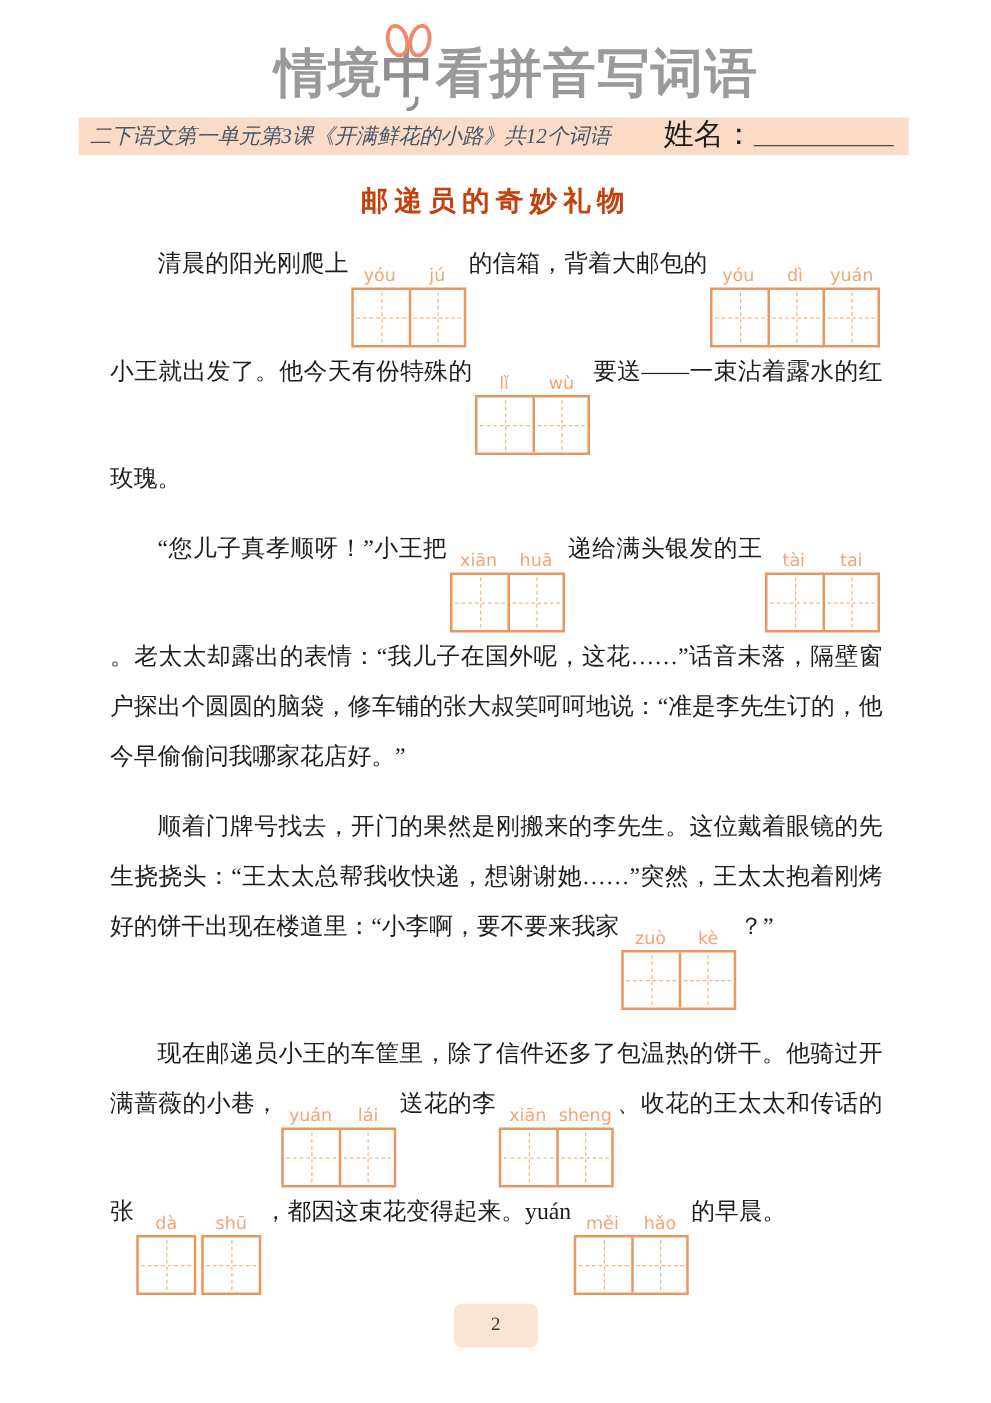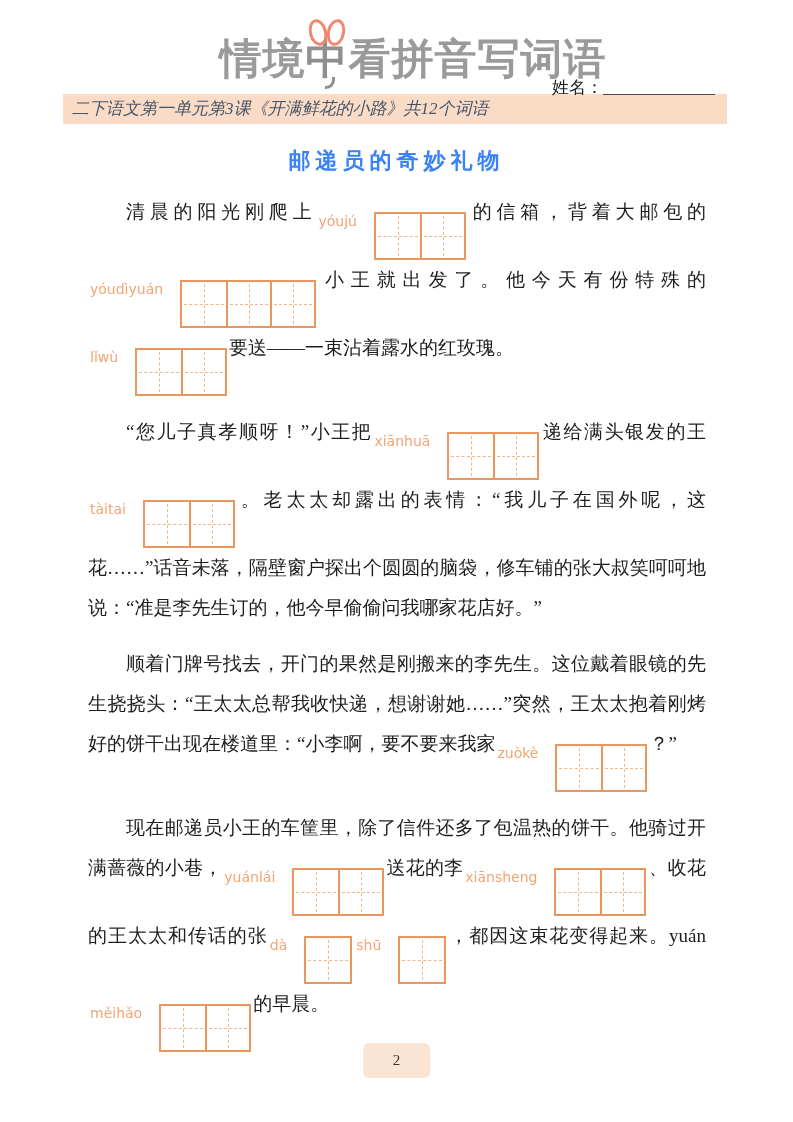--- a/index.html
+++ b/index.html
@@ -45,22 +45,22 @@
   .zhong .tail{
     position:absolute;
     left:19px;bottom:-7px;
     width:7px;height:9px;
     border-right:3px solid #8f8f8f;
     border-bottom:3px solid #8f8f8f;
     border-bottom-right-radius:9px;
   }
   .name-row{
     position:absolute;
-    right:78px;top:74px;
-    font-size:17px;
+    right:78px;top:91px;
+    font-size:24px;
     color:#1c1c1c;
     white-space:nowrap;
   }
   .name-line{
     display:inline-block;
     width:112px;
     height:20px;
     border-bottom:1.6px solid #4a4a4a;
     vertical-align:-2px;
   }
@@ -72,46 +72,45 @@
     font-size:17px;
     line-height:30px;
     height:30px;
     padding-left:9px;
     font-style:italic;
   }
   
   .title{
     margin-top:22px;
     text-align:center;
-    color:#3b82f6;
+    color:#c2410c;
     font-size:22px;
     font-weight:bold;
     letter-spacing:5px;
   }
   
   .body-wrap{
     margin:8px 71px 0 72px;
     font-size:19px;
     line-height:40px;
     text-align:justify;
     color:#1d1d1d;
   }
   .para{
     margin:16px;
     text-indent:2em;
   }
   
   .pinyin-box{
     display:inline-flex;
-    flex-direction:row;
+    flex-direction:column;
     vertical-align:-8px;
     line-height:normal;
     text-indent:0;
     margin:0 2px;
-    gap:17px;
   }
   .pinyin-row{
     display:flex;
     width:100%;
   }
   .pinyin-syl{
     flex:1;
     text-align:center;
     font-family:"DejaVu Sans",sans-serif;
     font-size:14px;

